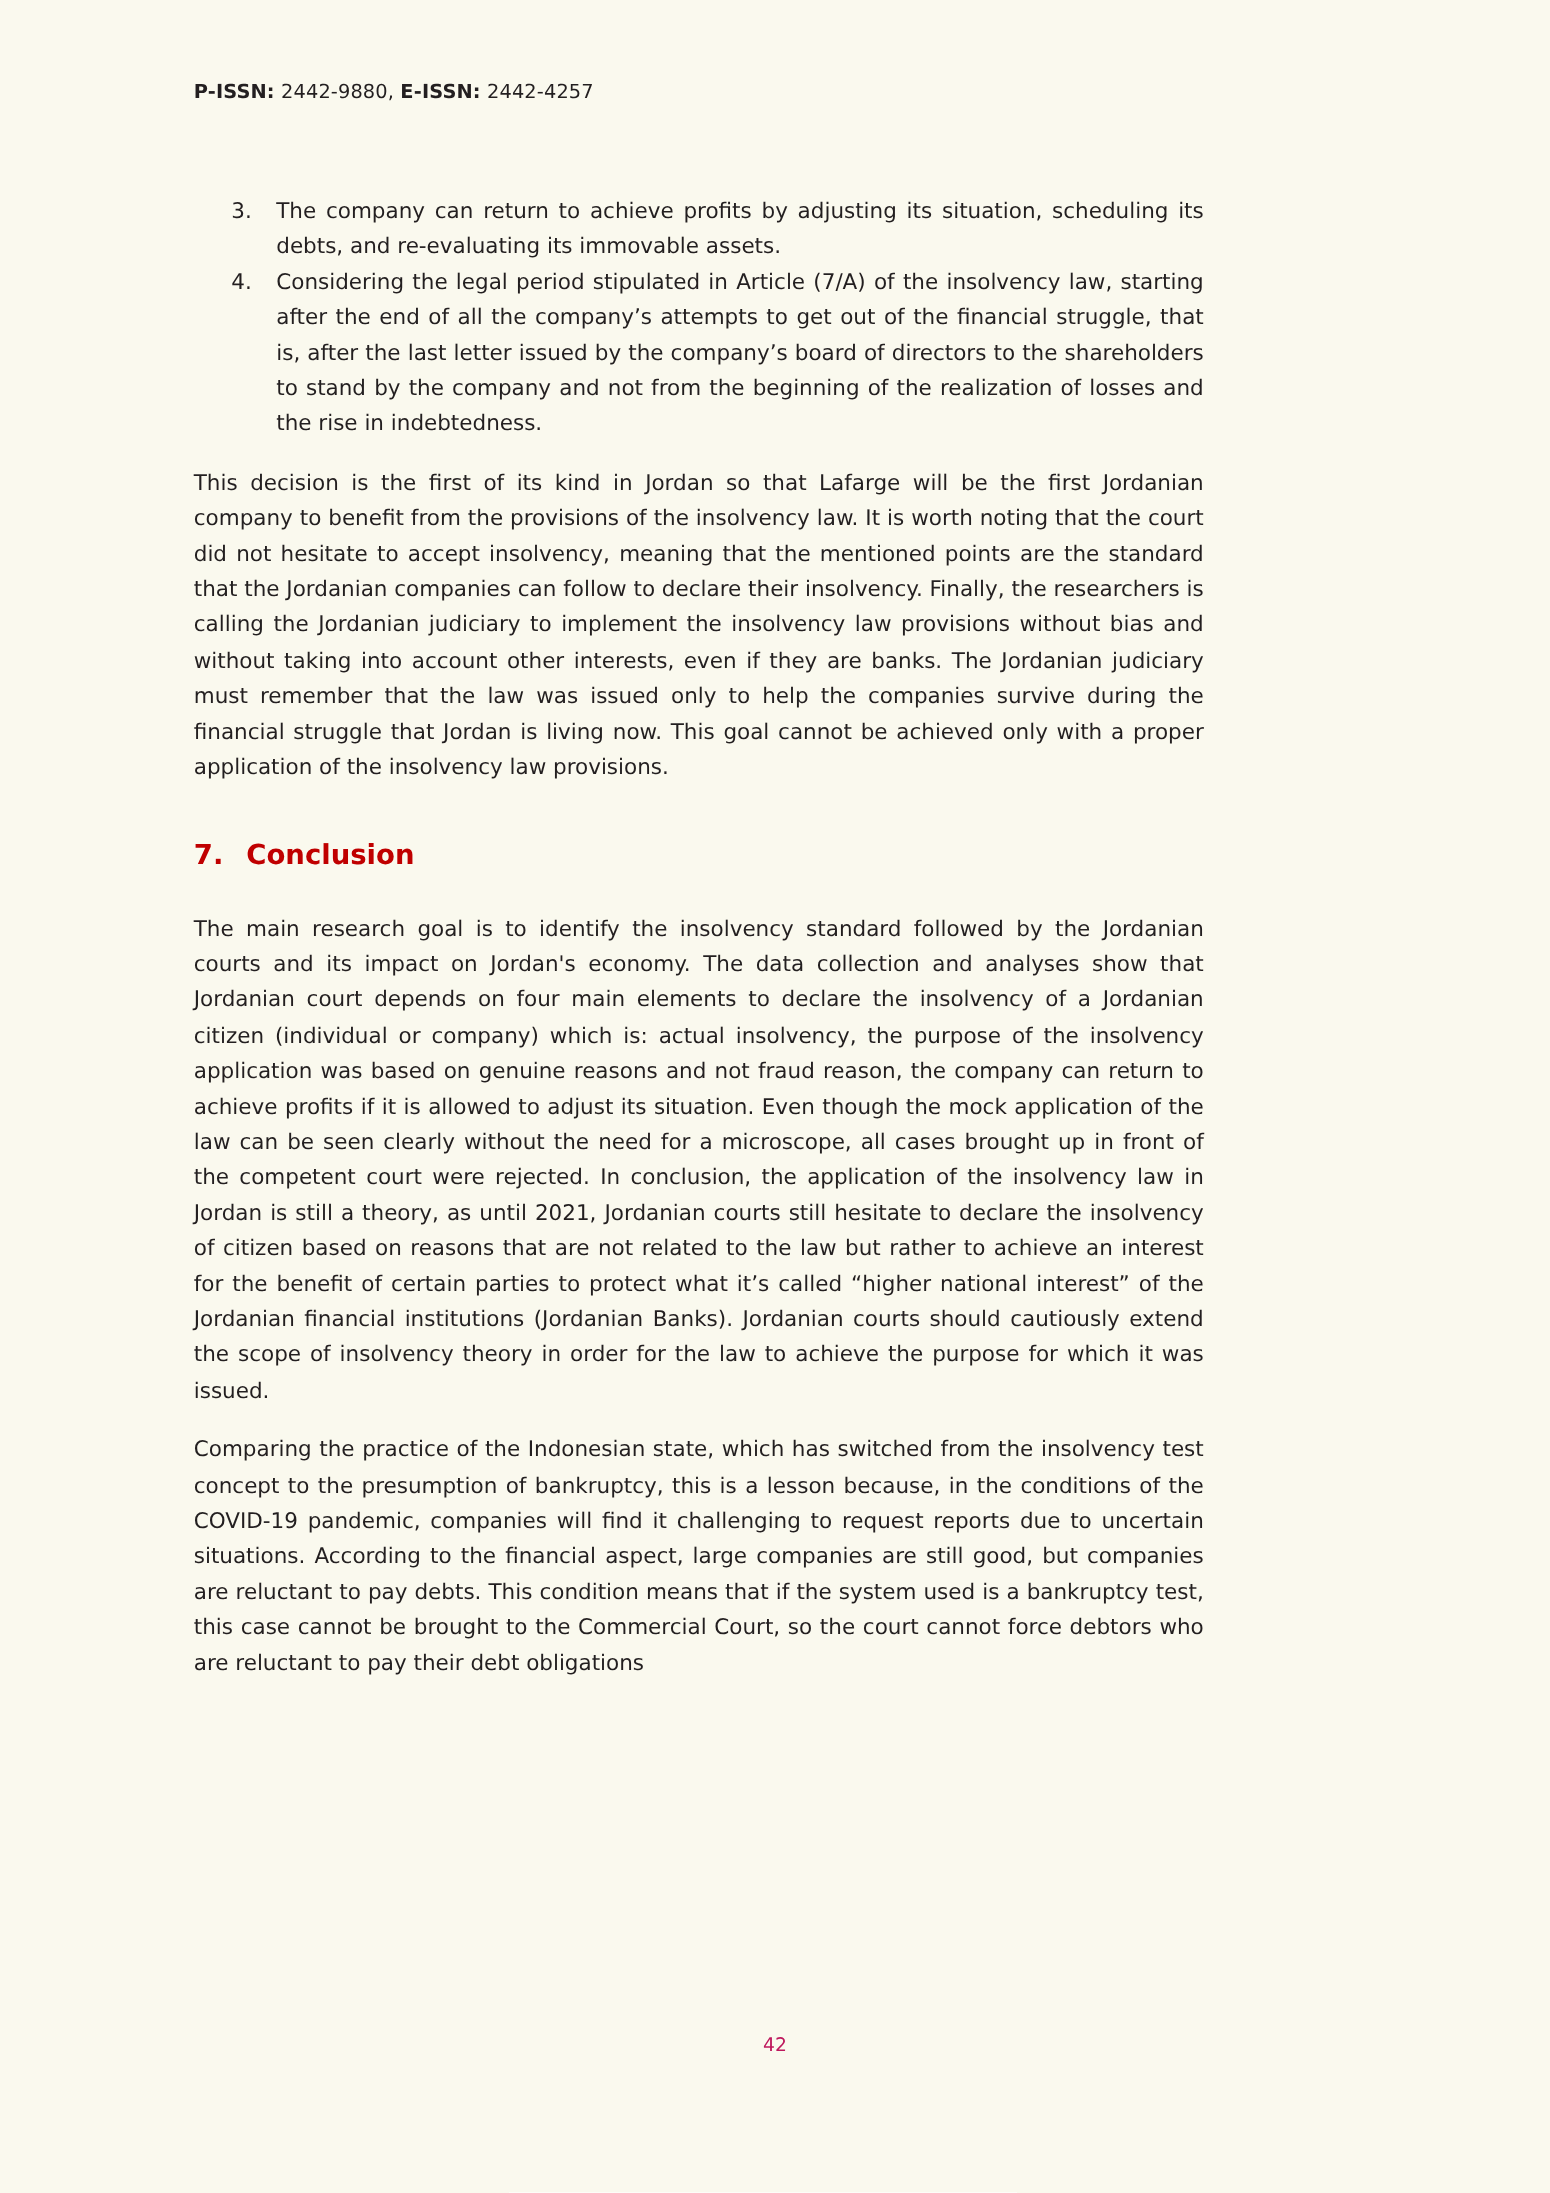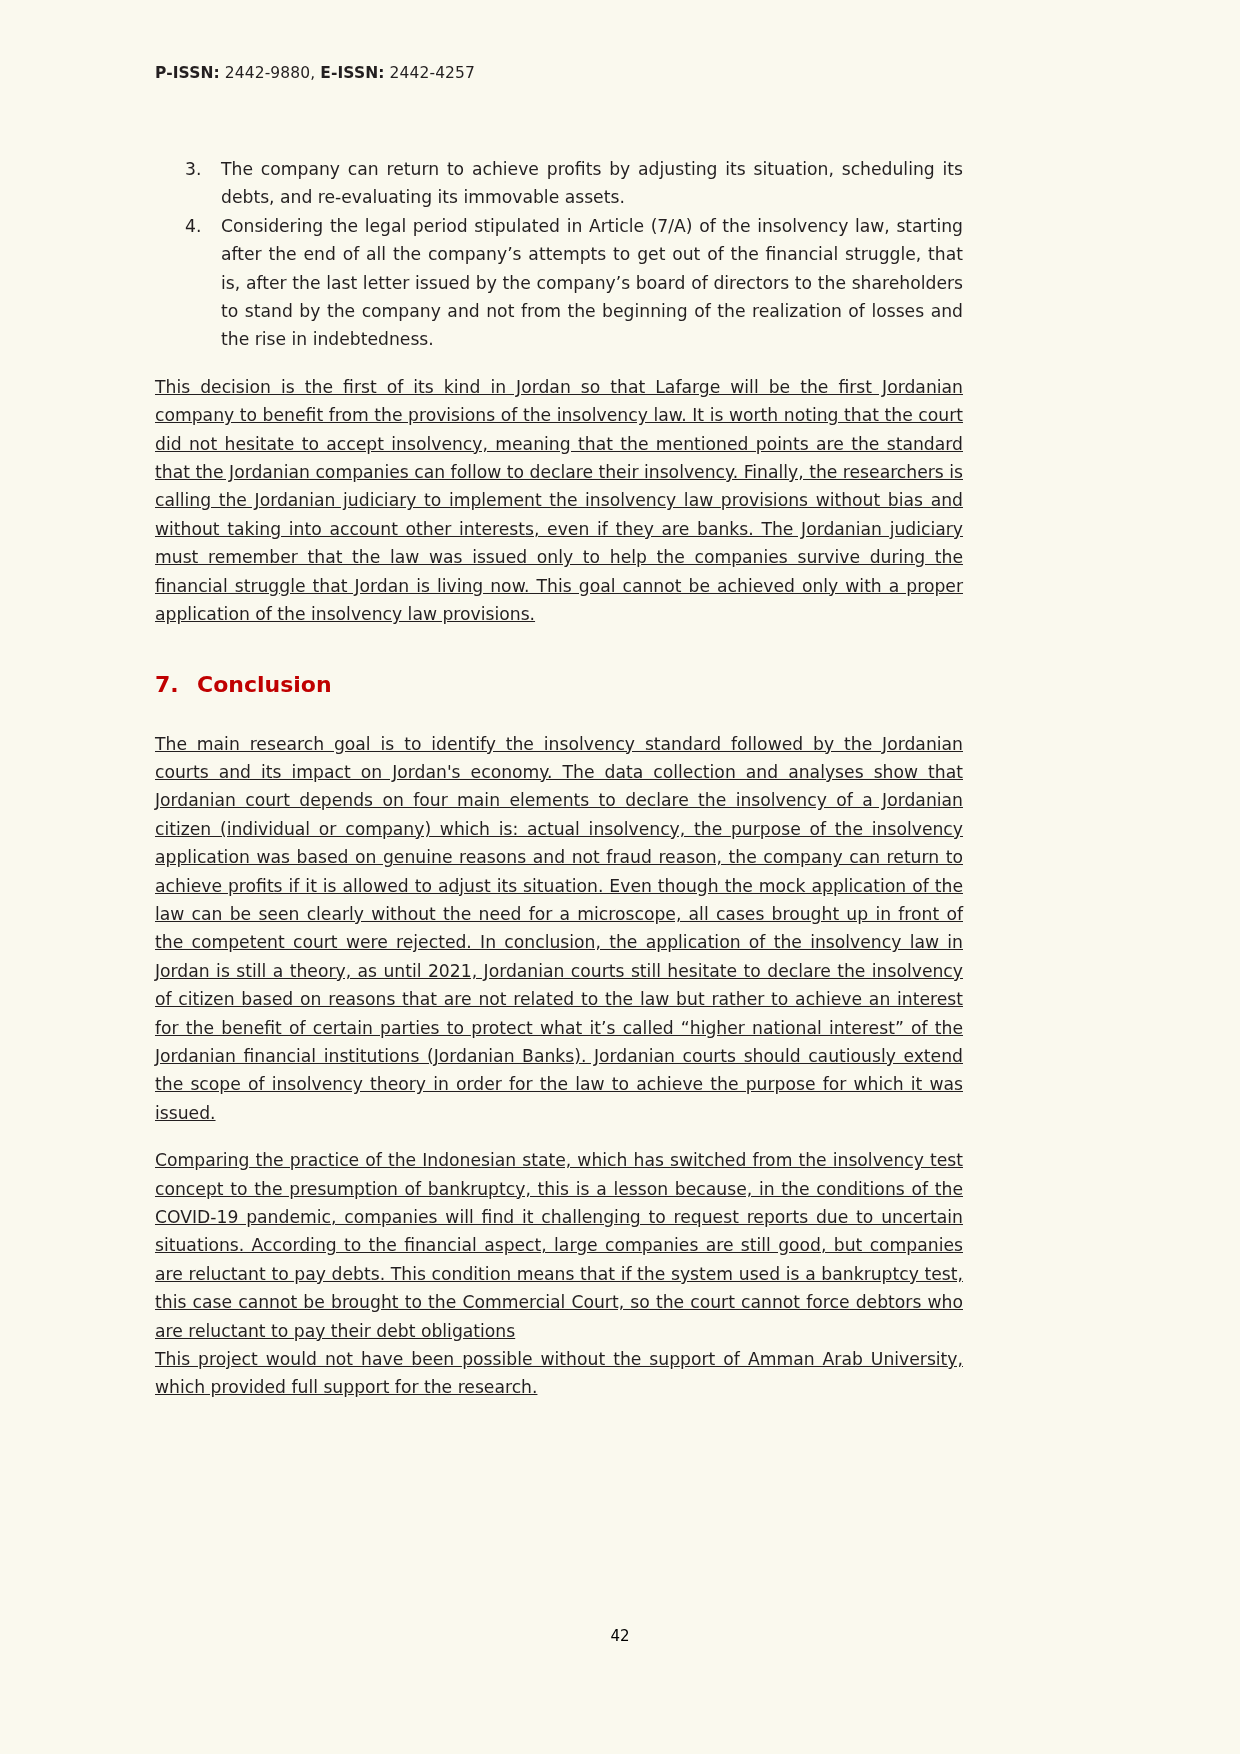--- a/index.html
+++ b/index.html
@@ -69,21 +69,20 @@
     color: #231f20;
   }
 
   p.para {
     font-size: 17.2px;
     line-height: 28.4px;
     color: #231f20;
     text-align: justify;
     text-justify: inter-word;
     margin: 0;
-    text-decoration: underline;
   }
   p.para.gap {
     margin-top: 19px;
   }
   .head-wrap {
     margin-top: 43px;
     margin-bottom: 33px;
     display: block;
   }
   .head-wrap .num {
@@ -109,21 +108,21 @@
     font-weight: 700;
   }
 
   .page-number {
     position: absolute;
     left: 0;
     right: 0;
     top: 1627px;
     text-align: center;
     font-size: 15px;
-    color: #000000;
+    color: #be185d;
   }
 </style>
 </head>
 <body>
 
 <div class="page">
 
   <div class="issn-line">
     <b>P-ISSN:</b><span class="val">&nbsp;</span><span class="val">2442-9880,</span>
     <b>E-ISSN:</b>
@@ -147,19 +146,18 @@
 
     <div class="head-wrap">
       <span class="num">7.</span><span class="txt">Conclusion</span>
     </div>
 
     <p class="para">The main research goal is to identify the insolvency standard followed by the Jordanian courts and its impact on Jordan's economy. The data collection and analyses show that Jordanian court depends on four main elements to declare the insolvency of a Jordanian citizen (individual or company) which is: actual insolvency, the purpose of the insolvency application was based on genuine reasons and not fraud reason, the company can return to achieve profits if it is allowed to adjust its situation. Even though the mock application of the law can be seen clearly without the need for a microscope, all cases brought up in front of the competent court were rejected. In conclusion, the application of the insolvency law in Jordan is still a theory, as until 2021, Jordanian courts still hesitate to declare the insolvency of citizen based on reasons that are not related to the law but rather to achieve an interest for the benefit of certain parties to protect what it’s called “higher national interest” of the Jordanian financial institutions (Jordanian Banks). Jordanian courts should cautiously extend the scope of insolvency theory in order for the law to achieve the purpose for which it was issued.</p>
 
     <p class="para gap">Comparing the practice of the Indonesian state, which has switched from the insolvency test concept to the presumption of bankruptcy, this is a lesson because, in the conditions of the COVID-19 pandemic, companies will find it challenging to request reports due to uncertain situations. According to the financial aspect, large companies are still good, but companies are reluctant to pay debts. This condition means that if the system used is a bankruptcy test, this case cannot be brought to the Commercial Court, so the court cannot force debtors who are reluctant to pay their debt obligations</p>
 
 
-    <p class="para">This project would not have been possible without the support of Amman Arab University, which provided full support for the research.</p>
 
   </div>
 
   <div class="page-number">42</div>
 
 </div>
 
 </body></html>

